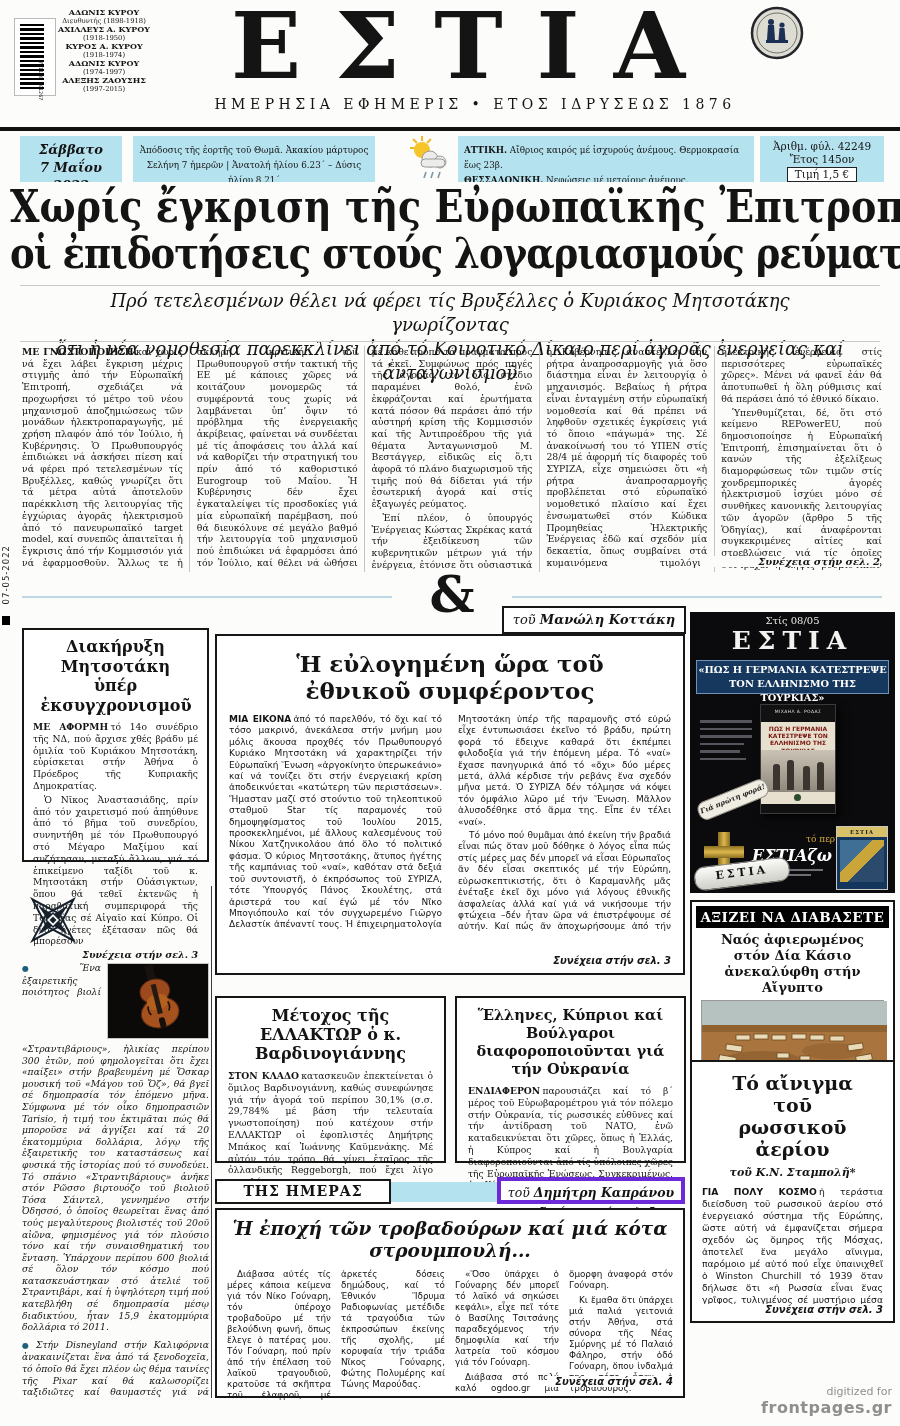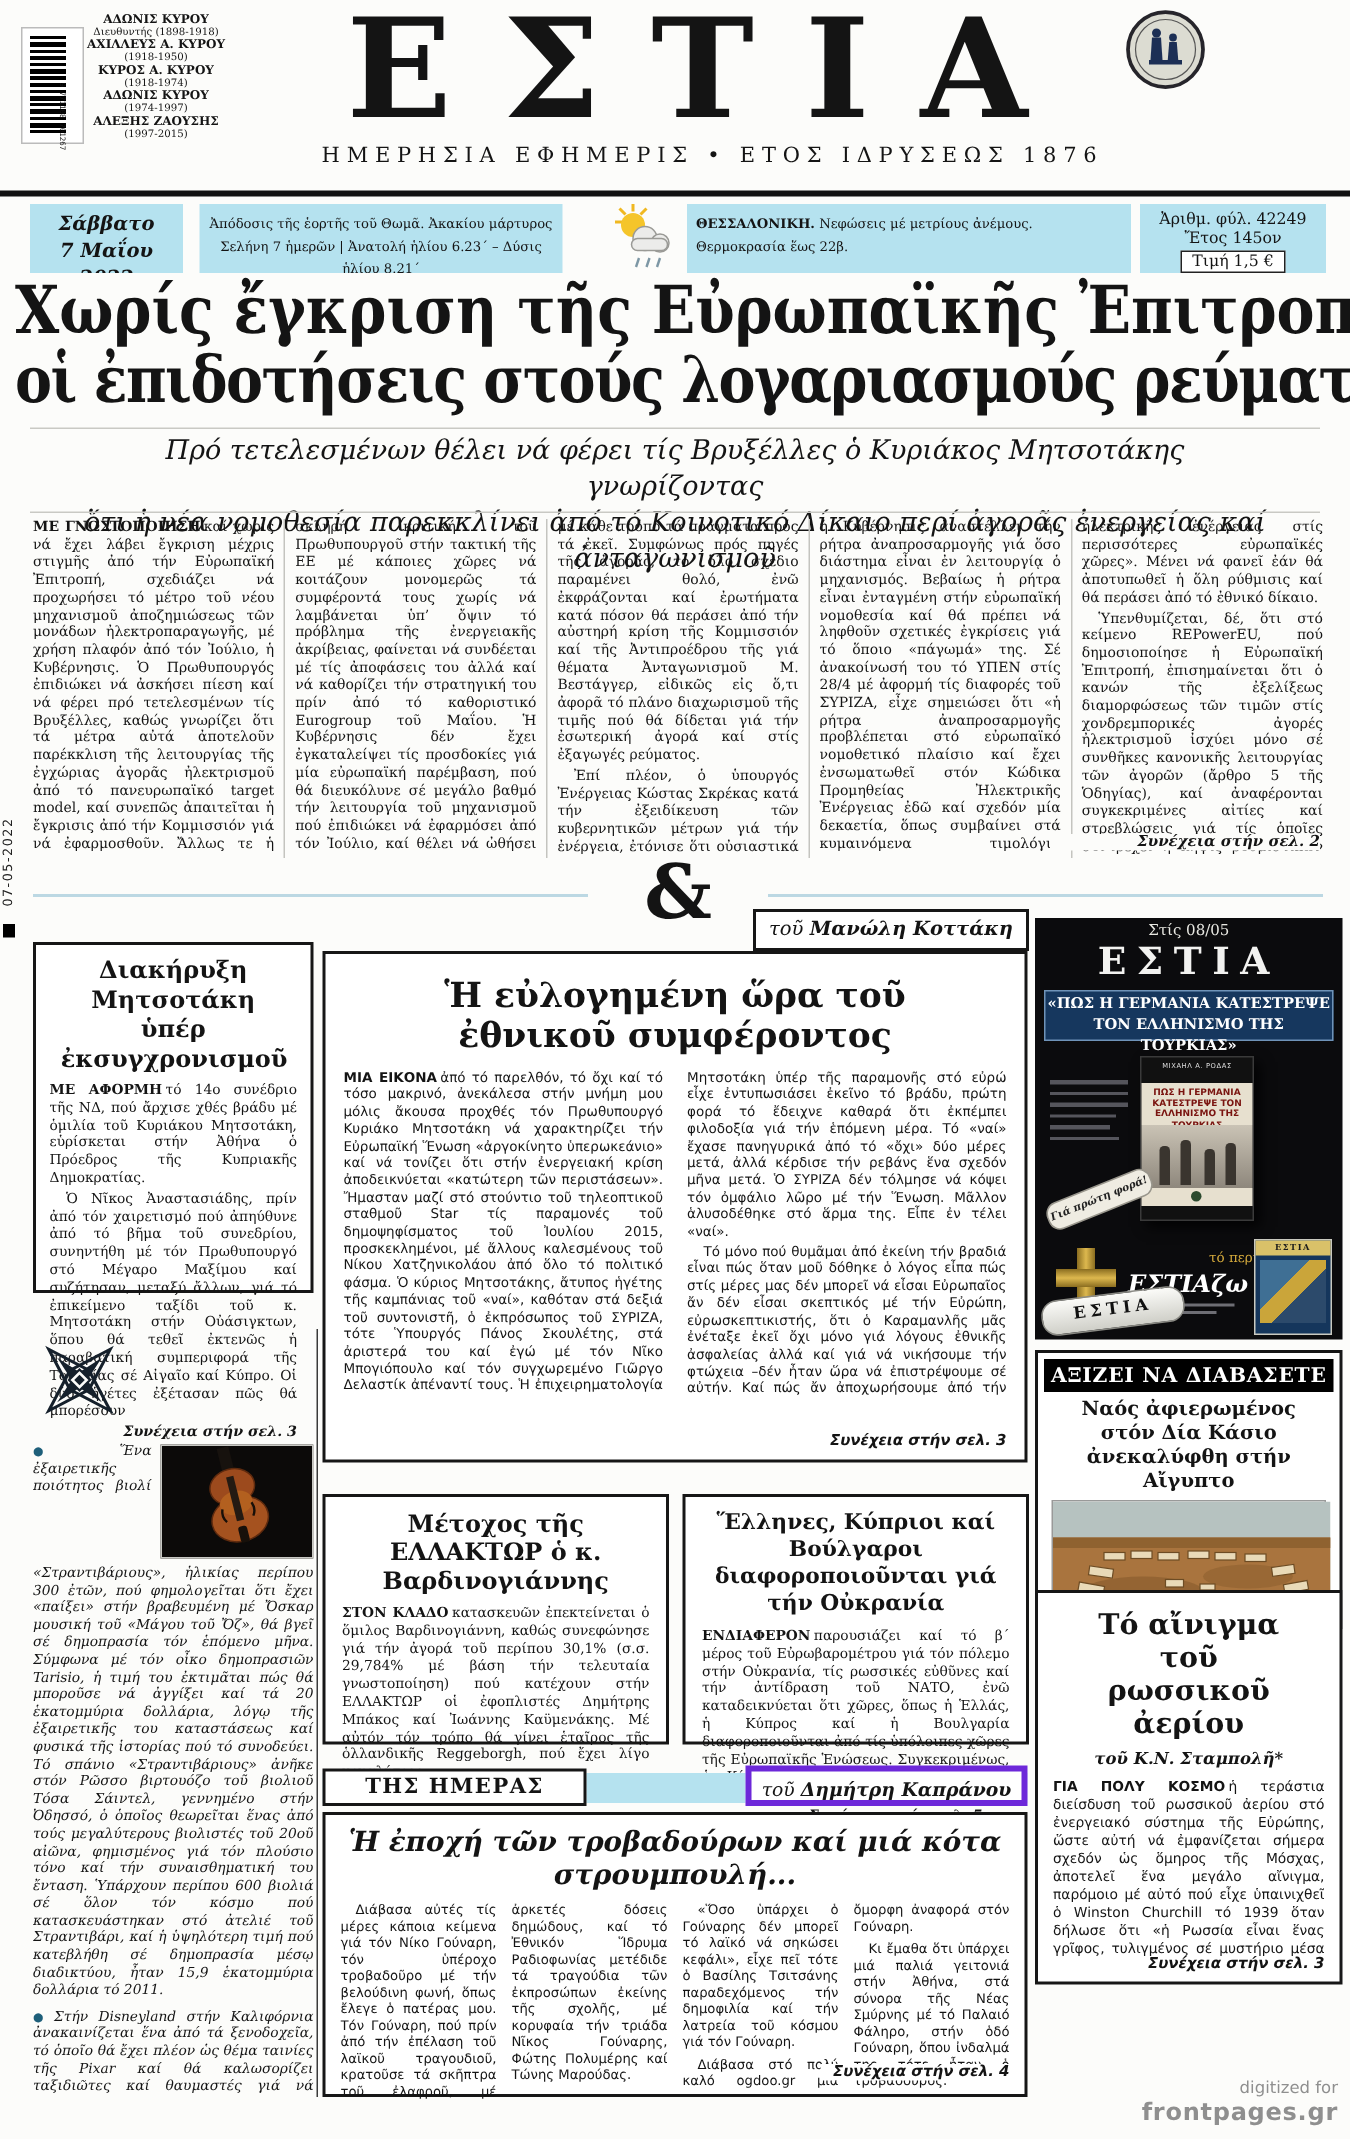--- a/index.html
+++ b/index.html
@@ -230,20 +230,21 @@
         <rect x="17" y="25" width="24" height="8" rx="4" fill="#ececea" stroke="#9a9a96"></rect>
       </g>
       <g stroke="#7d97a5" stroke-width="1.6">
         <line x1="22" y1="38" x2="20" y2="44"></line>
           <line x1="29" y1="38" x2="27" y2="44"></line>
           <line x1="36" y1="38" x2="34" y2="44"></line>
       </g>
     </svg>
   </div>
   <div class="abs ib cyan attiki-box">
+    <div><b>ΑΤΤΙΚΗ.</b> <span>Αἴθριος καιρός μέ ἰσχυρούς ἀνέμους. Θερμοκρασία ἕως 23β.</span></div>
     <div><b>ΘΕΣΣΑΛΟΝΙΚΗ.</b> <span>Νεφώσεις μέ μετρίους ἀνέμους. Θερμοκρασία ἕως 22β.</span></div>
   </div>
   <div class="abs ib cyan issue-box">
     <div>Ἀριθμ. φύλ. 42249</div>
     <div>Ἔτος 145ον</div>
     <div class="price-pill">Τιμή 1,5 €</div>
   </div>
 
   <div class="abs headline">
     <span class="l1">Χωρίς ἔγκριση τῆς Εὐρωπαϊκῆς Ἐπιτροπῆς</span><br>

